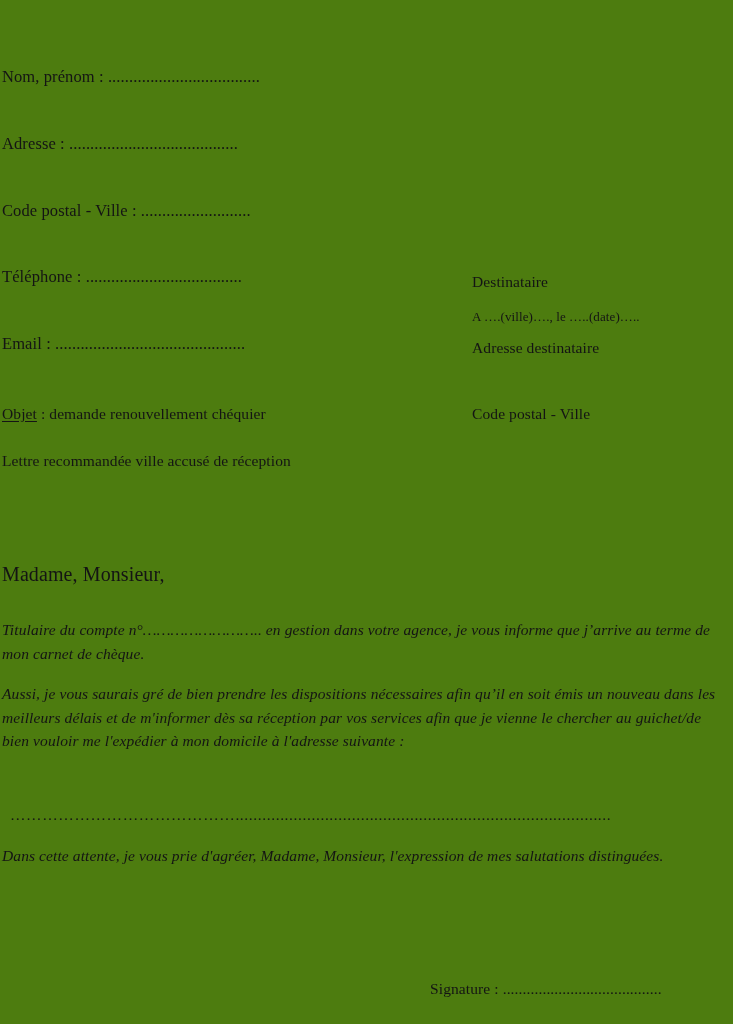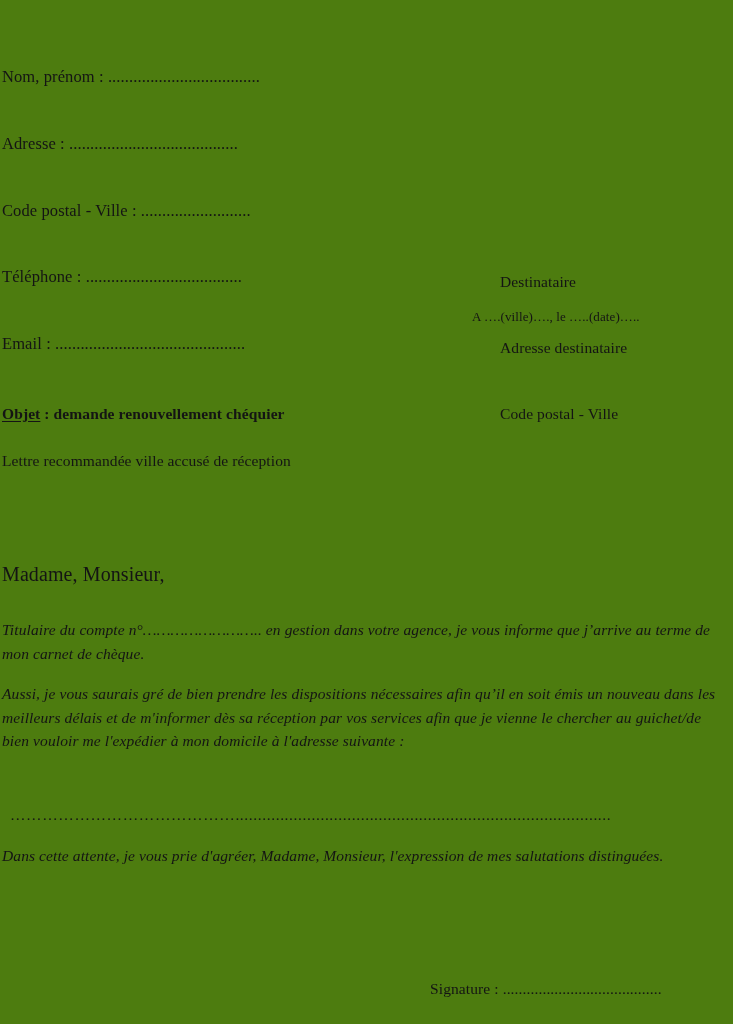--- a/index.html
+++ b/index.html
@@ -37,40 +37,39 @@
   }
   .sender .line { display: block; }
 
   
   .recipient {
     left: 472px;
     top: 227px;
     font-size: 15.5px;
     line-height: 22px;
   }
-  .recipient .line { display: block; margin-left: 28px; }
+  .recipient .line { display: block; }
 
   
   .dateline {
     left: 472px;
     top: 306px;
     font-size: 13px;
     line-height: 22px;
     white-space: nowrap;
     font-family: Liberation Serif, serif;
   }
 
   
   .objet {
     left: 2px;
     top: 403px;
     font-size: 15.5px;
     line-height: 22px;
     white-space: nowrap;
-    font-weight: bold;
   }
   .objet .u {
     text-decoration: underline;
     text-underline-offset: 1.5px;
   }
 
   .recommande {
     left: 2px;
     top: 450px;
     font-size: 15.5px;

